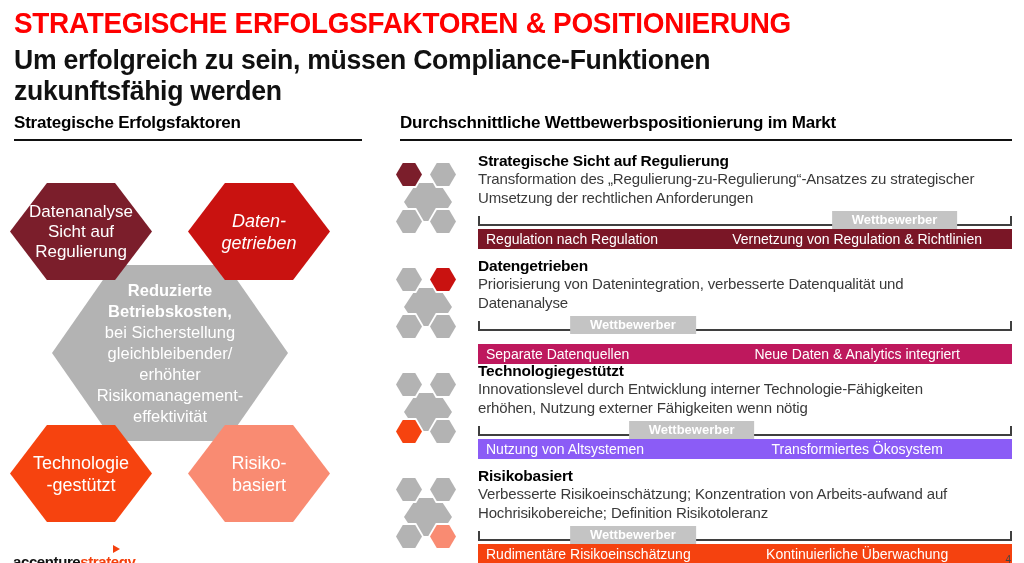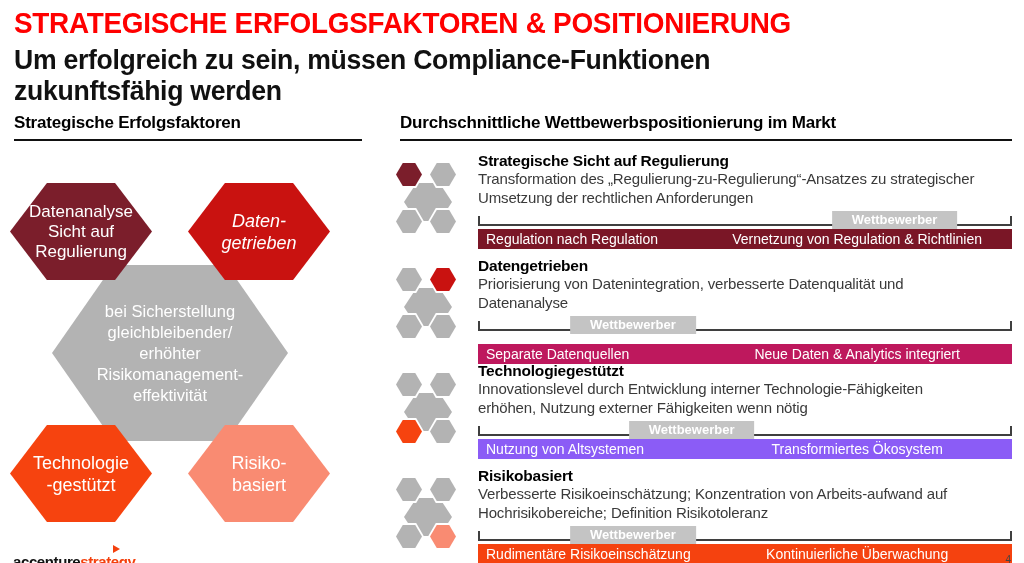--- a/index.html
+++ b/index.html
@@ -119,20 +119,22 @@
     <div class="hex hex-1" style="background: rgb(123, 30, 43);">
       <span class="hex-label">Datenanalyse
 Sicht auf
 Regulierung</span>
     </div>
     <div class="hex hex-2" style="background: rgb(201, 18, 16);">
       <span class="hex-label">Daten-
 getrieben</span>
     </div>
     <div class="hex hex-3" style="background: rgb(179, 179, 179);">
+      <span class="bold-part">Reduzierte
+Betriebskosten,</span>
       <span class="reg-part">bei Sicherstellung
 gleichbleibender/
 erhöhter
 Risikomanagement-
 effektivität</span>
     </div>
     <div class="hex hex-4" style="background: rgb(246, 67, 15);">
       <span class="hex-label">Technologie
 -gestützt</span>
     </div>

